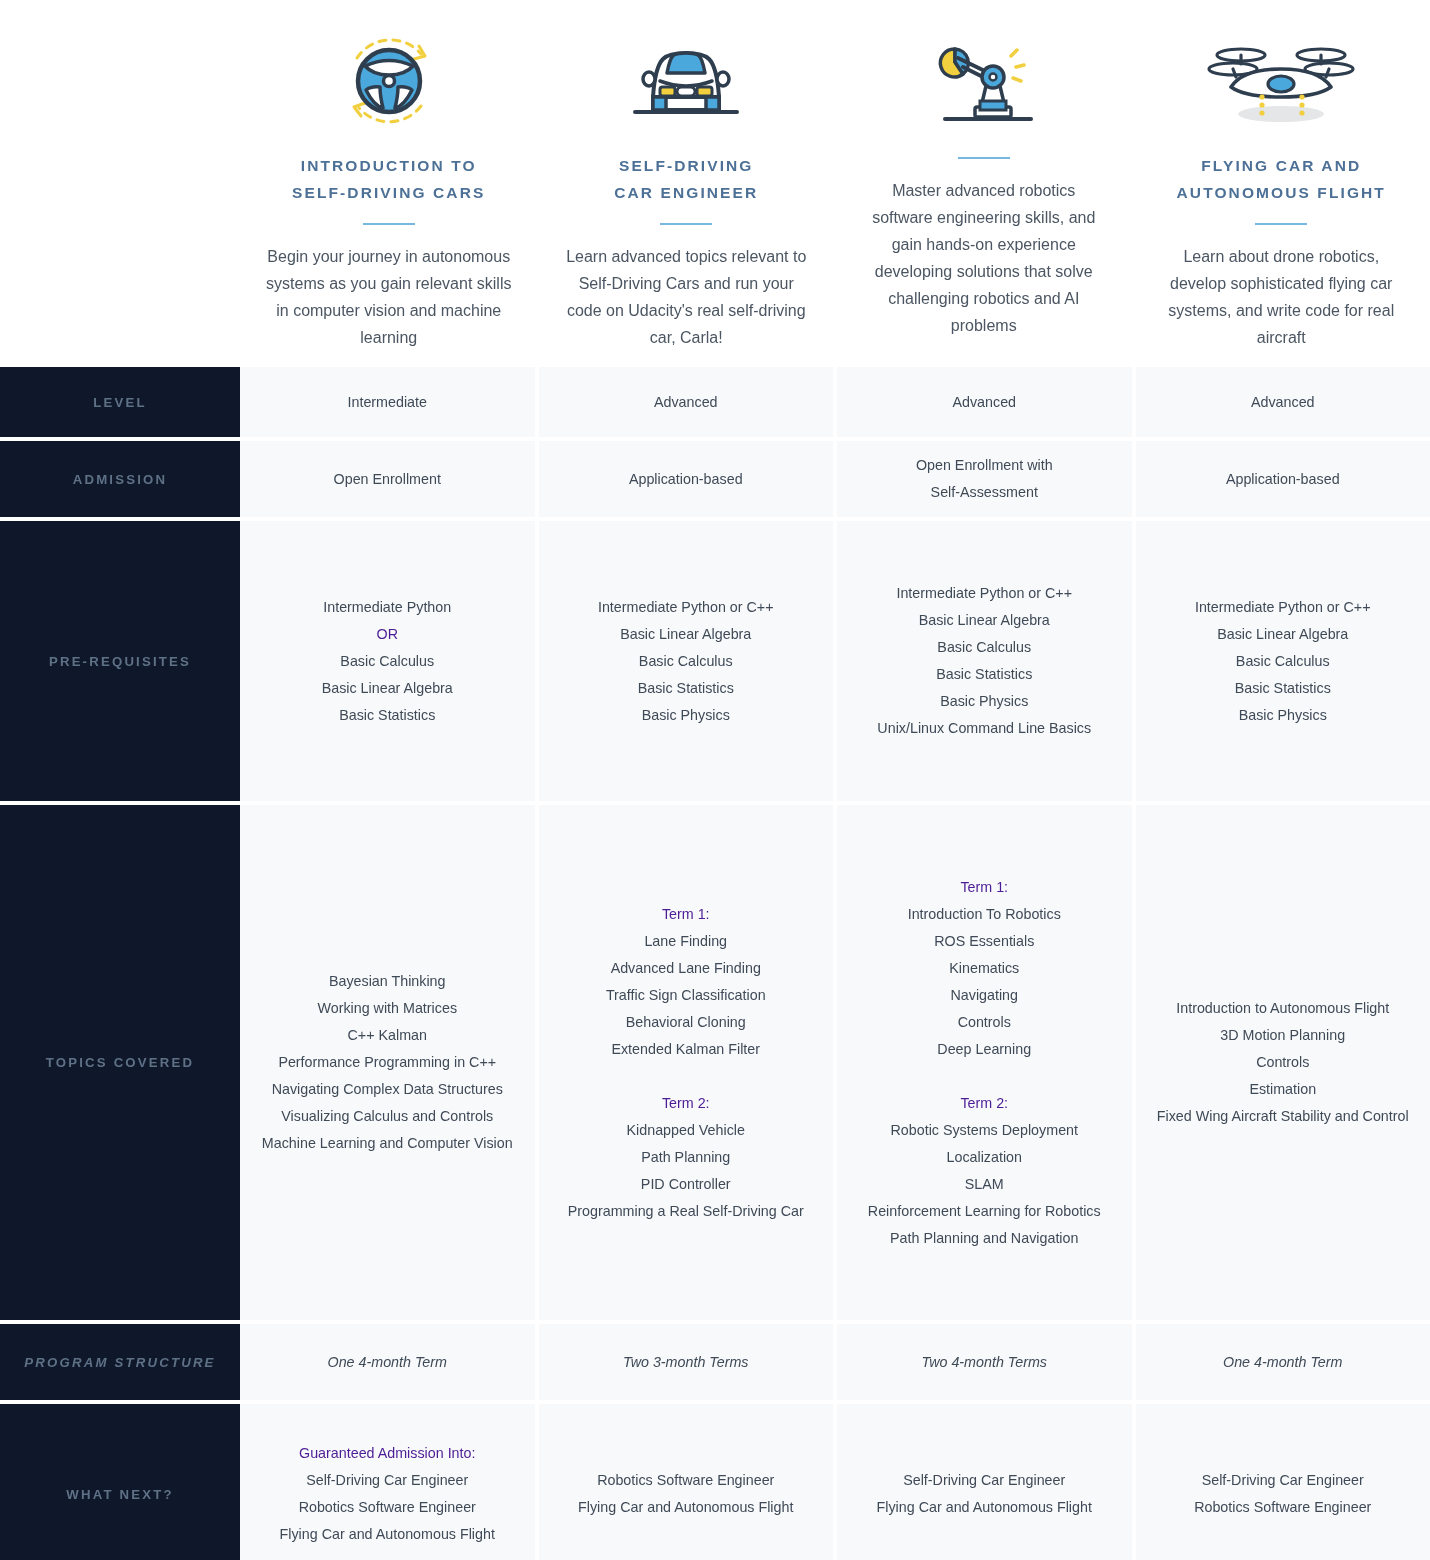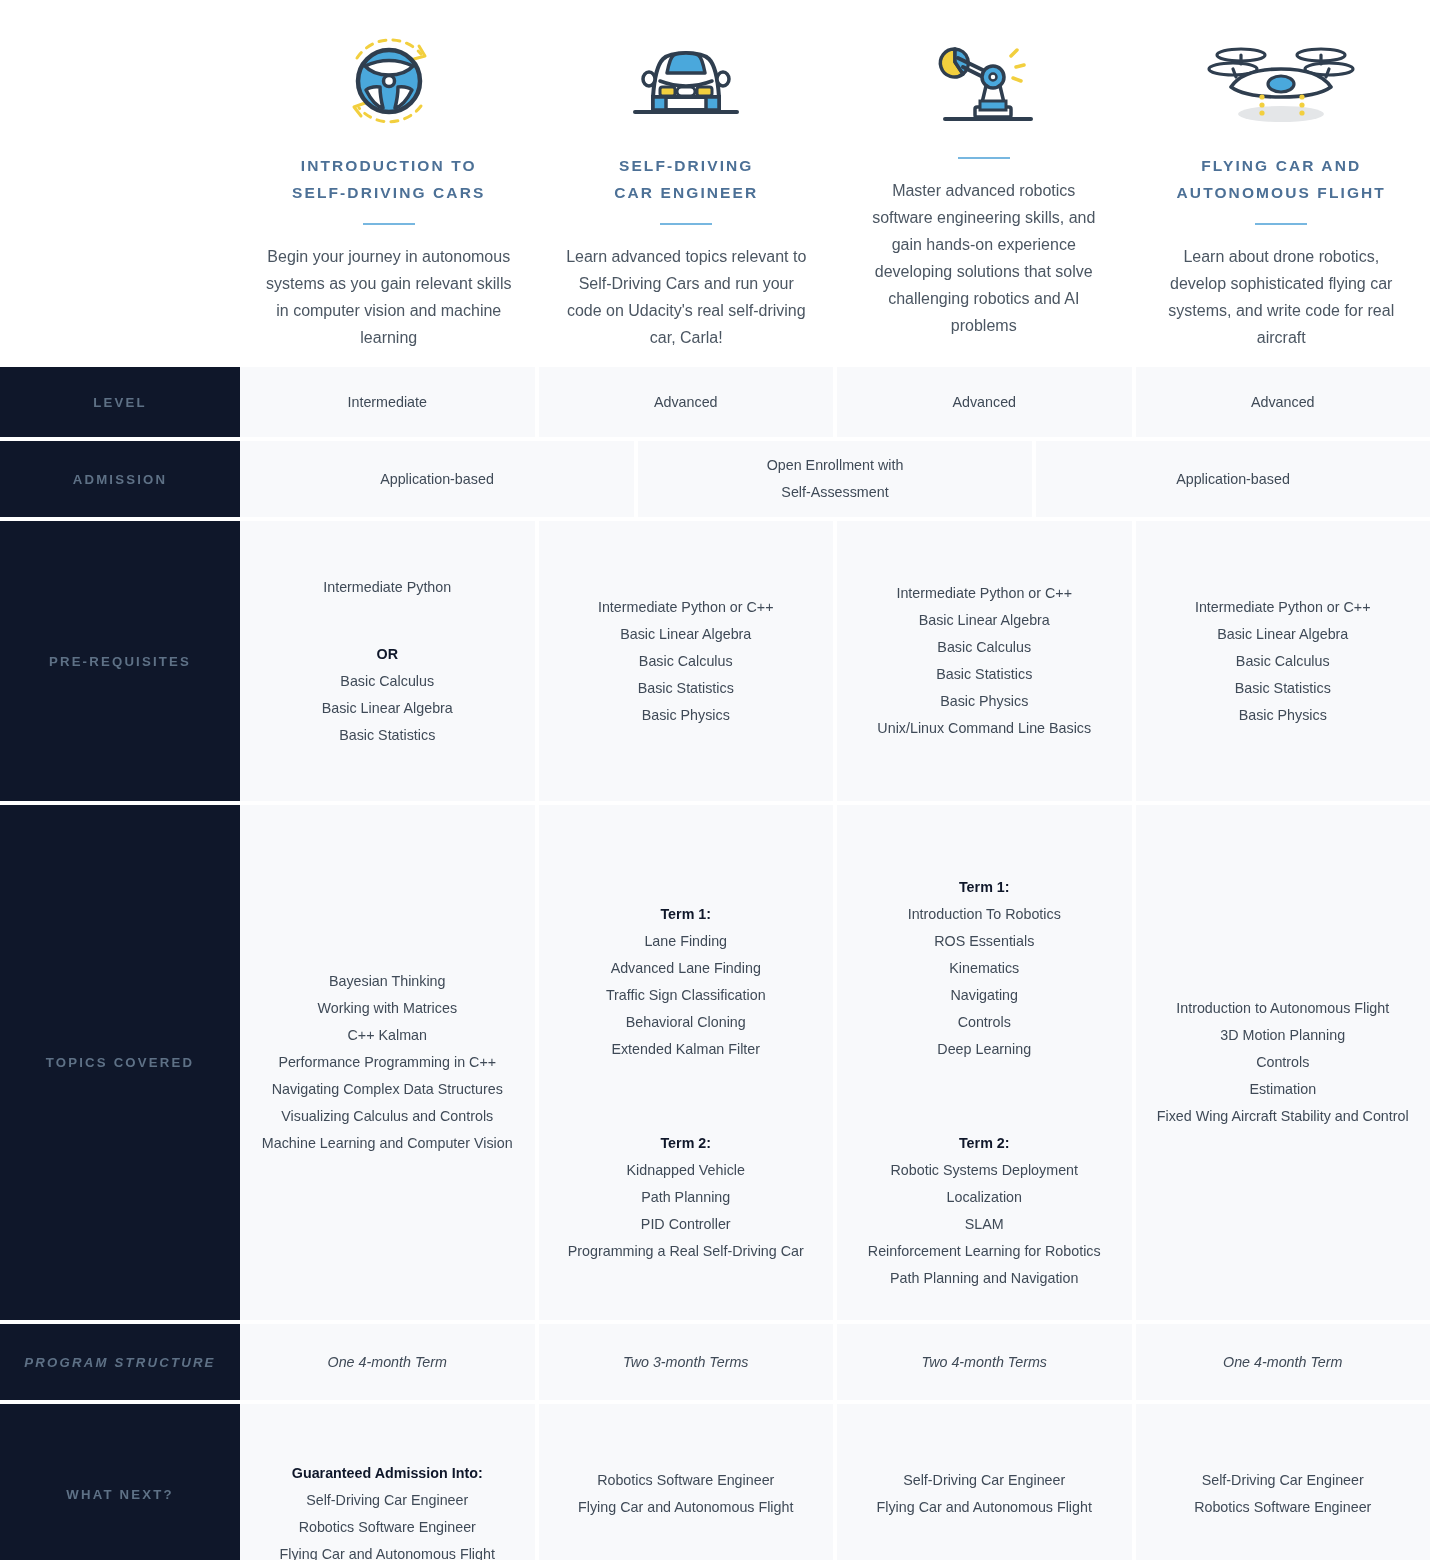--- a/index.html
+++ b/index.html
@@ -101,21 +101,21 @@
     justify-content: center;
     text-align: center;
     color: #3f4a57;
     font-size: 14.3px;
     line-height: 27px;
     padding: 10px 16px;
   }
   .cell:first-child { margin-left: 0; }
 
   .cell .ln { display: block; white-space: nowrap; }
-  .cell .ln.bold { font-weight: bold; color: #0f172a; margin-top: 40px; }
+  .cell .ln.bold { font-weight: normal; color: #4c1d95; }
   .cell .gap { height: 27px; }
 
   
   .r-level   { height: 70px; }
   .r-admit   { height: 76px; }
   .r-prereq  { height: 280px; }
   .r-topics  { height: 515px; }
   .r-struct  { height: 76px; font-style: italic; }
   .r-next    { height: 180px; }
 
@@ -258,20 +258,23 @@
           </div>
           <div class="cell">
             <span class="ln">Advanced</span>
           </div>
         </div>
       </div>
       <div class="row r-admit">
         <div class="row-label">ADMISSION</div>
         <div class="row-cells">
           <div class="cell">
+            <span class="ln">Open Enrollment</span>
+          </div>
+          <div class="cell">
             <span class="ln">Application-based</span>
           </div>
           <div class="cell">
             <span class="ln">Open Enrollment with</span>
             <span class="ln">Self-Assessment</span>
           </div>
           <div class="cell">
             <span class="ln">Application-based</span>
           </div>
         </div>

